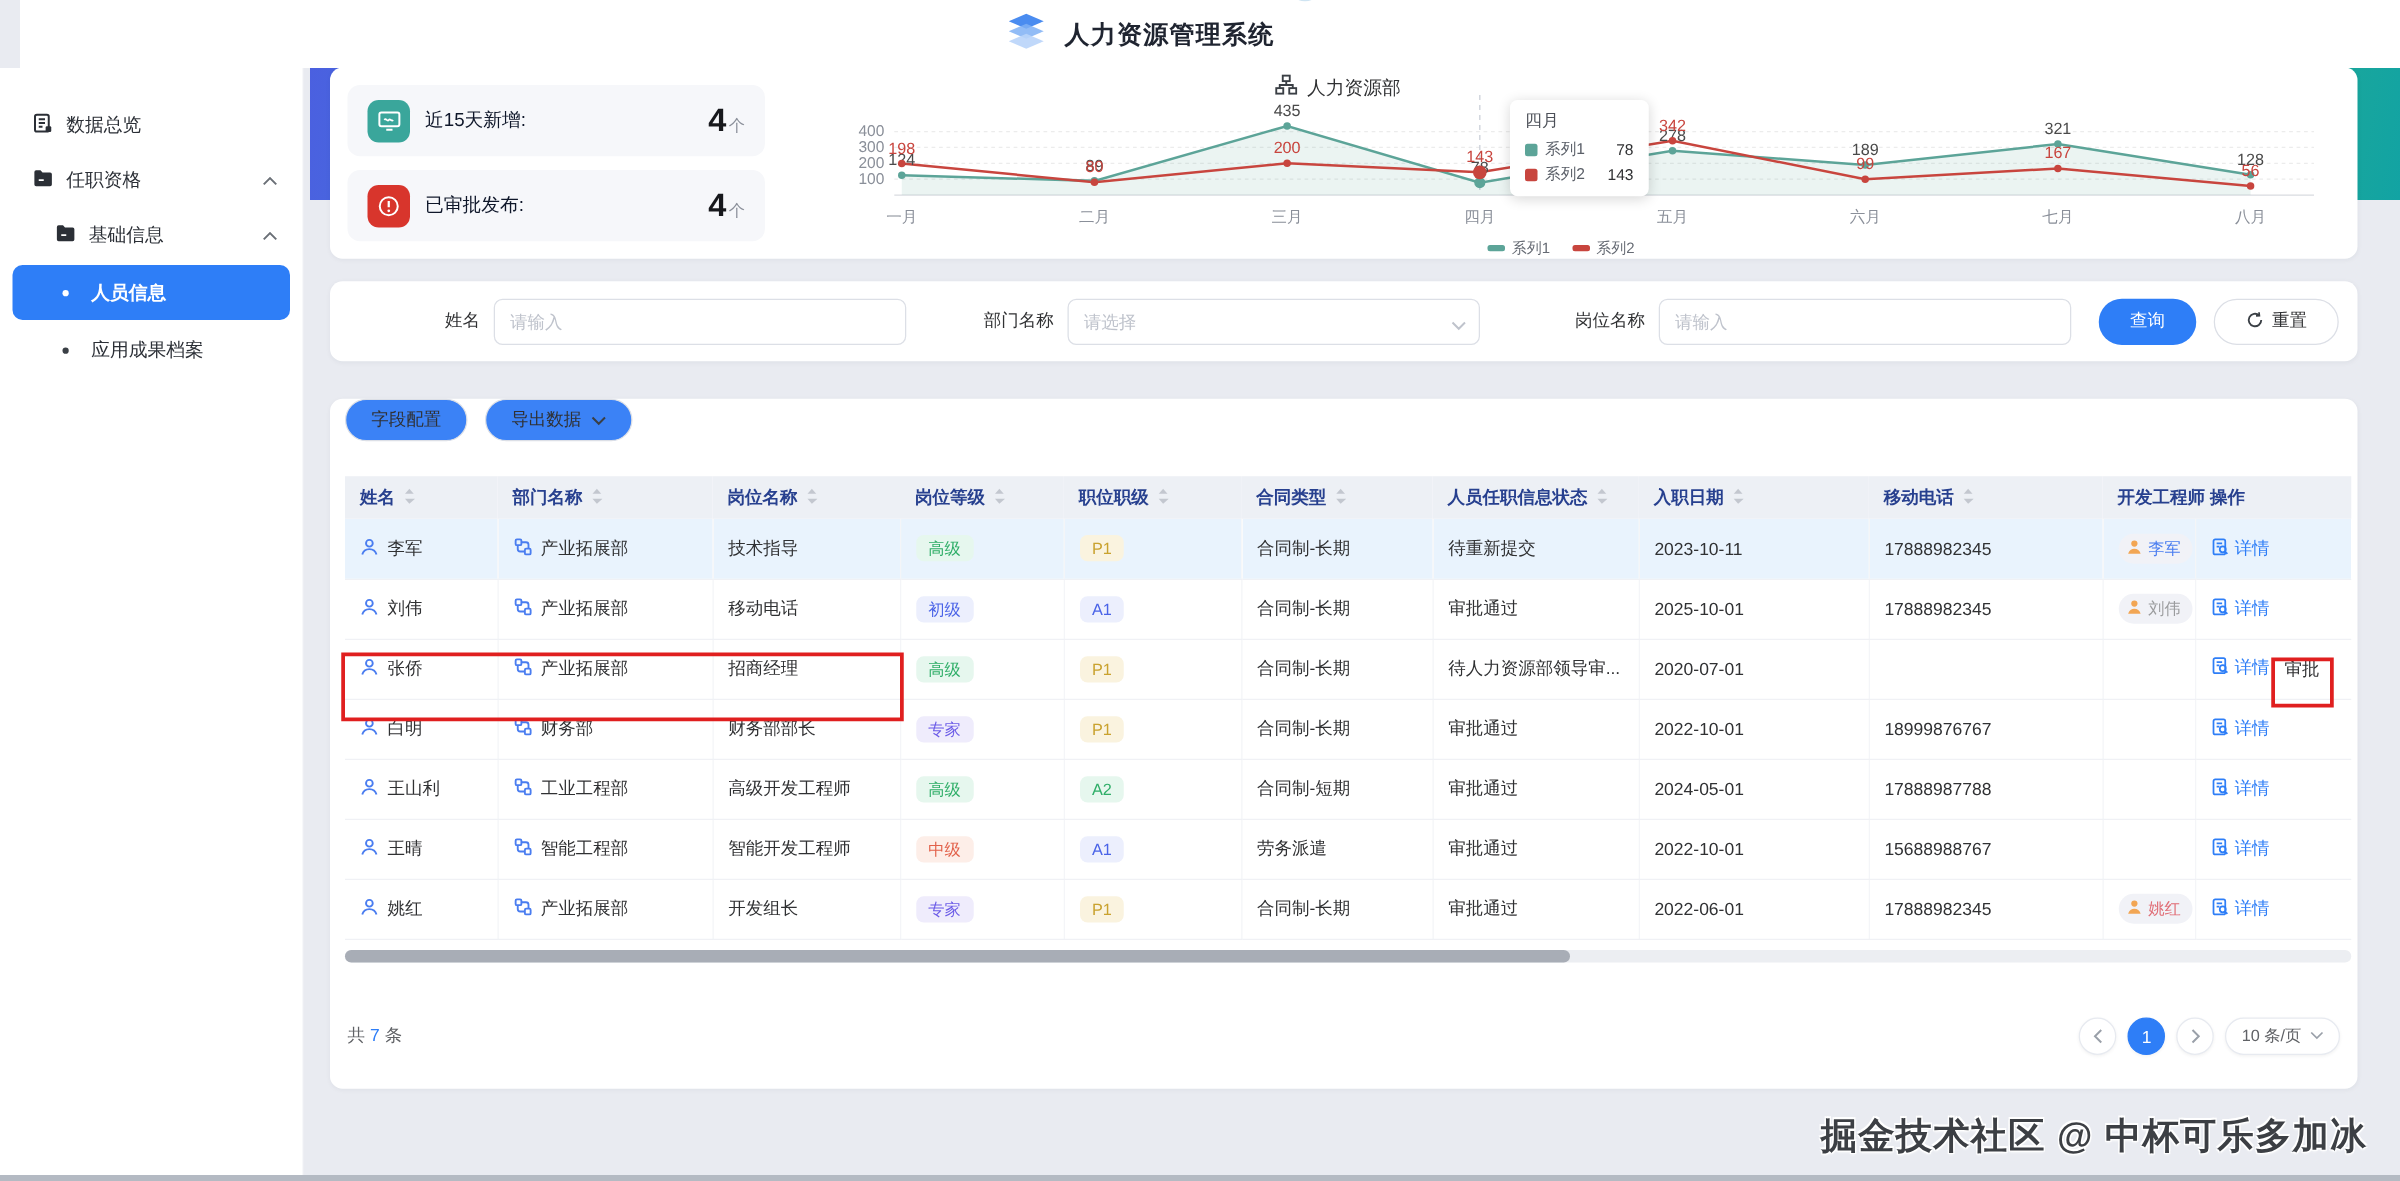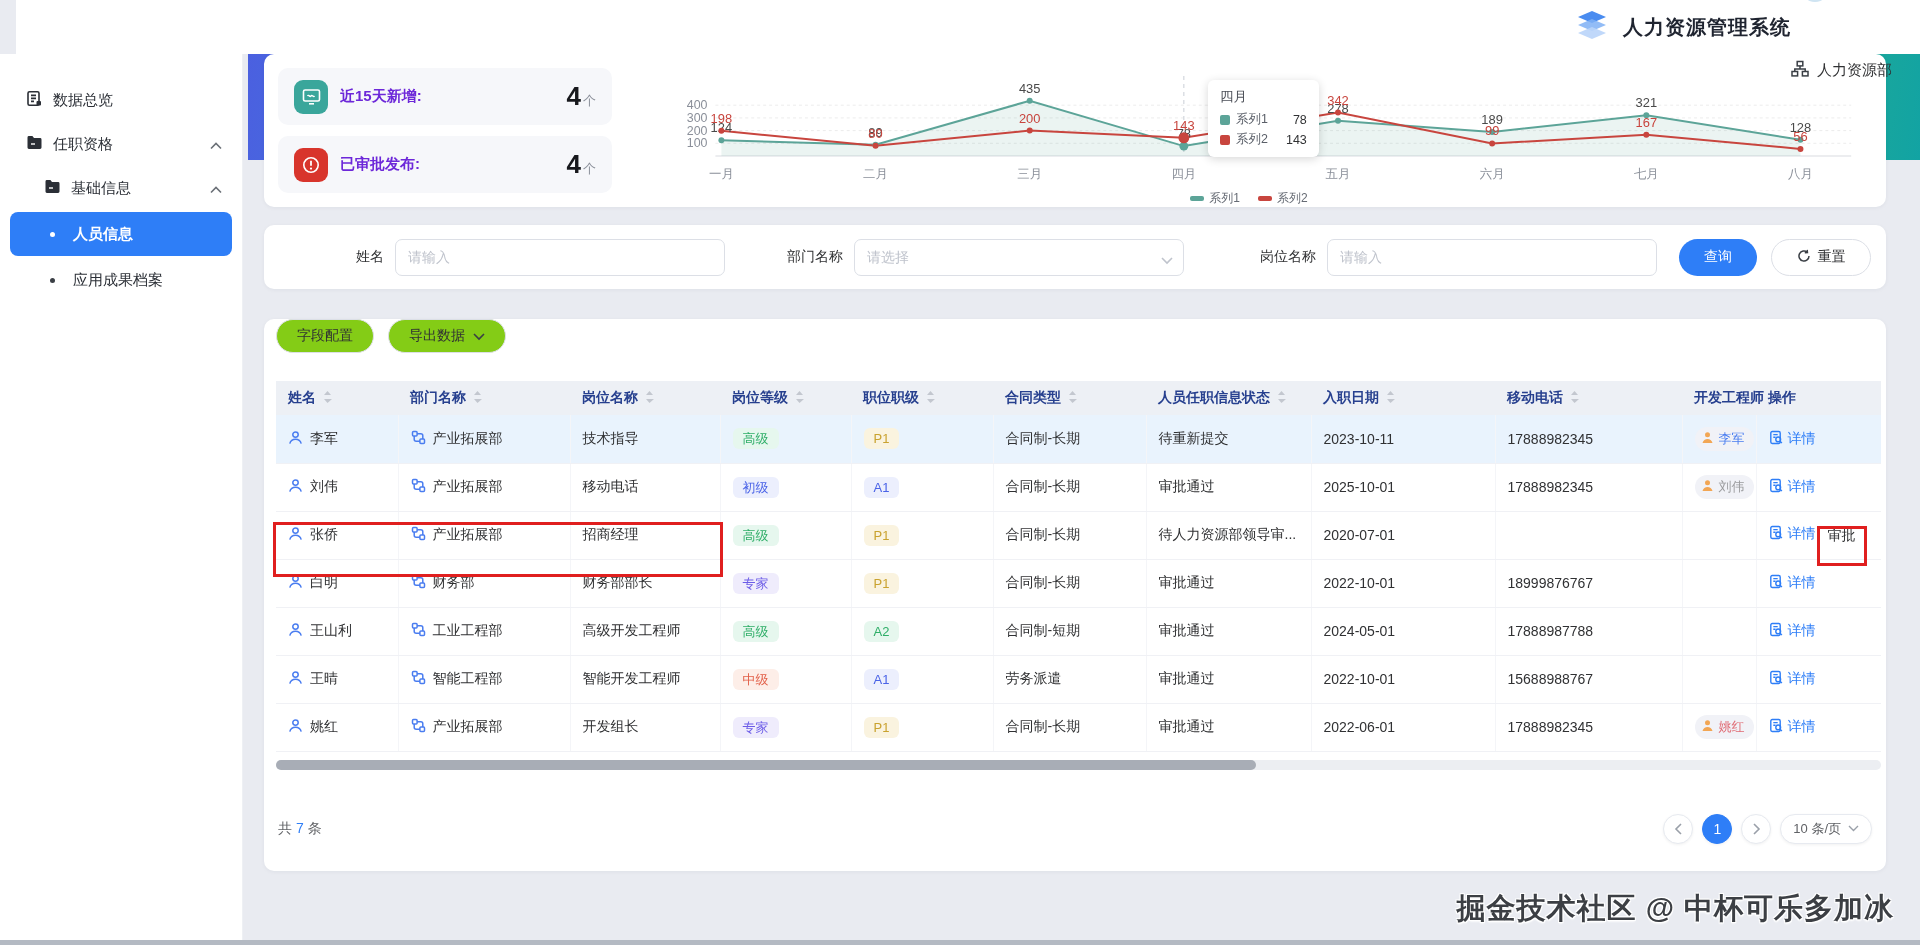--- a/index.html
+++ b/index.html
@@ -1,21 +1,21 @@
 <!DOCTYPE html>
 <html><head>
 <meta charset="utf-8">
 <style>
   * { margin:0; padding:0; box-sizing:border-box; }
   html,body { width:1920px; height:945px; overflow:hidden; background:#e9ebf1;
     font-family:"Liberation Sans","DejaVu Sans",sans-serif; font-size:14px; color:#303133; }
 
   
   .topbar { position:fixed; top:0; left:16px; right:0; height:54px; background:#fff; z-index:20;
-    display:flex; align-items:center; justify-content:flex-end; padding:0 28px 0 16px; }
+    display:flex; align-items:center; justify-content:center; padding:0 28px 0 16px; }
   .brand { display:flex; align-items:center; gap:14px; }
   .brand-title { font-size:20px; font-weight:bold; color:#1f2430; letter-spacing:1px; }
   .topbar-right { display:flex; align-items:center; gap:58px;flex-direction:column; }
   .tb-user, .tb-dept { display:flex; align-items:center; gap:8px; font-size:15px; color:#303133; cursor:pointer; }
   .avatar { width:28px; height:28px; border-radius:50%; background:#cfe4f2; display:flex; align-items:center; justify-content:center; }
 
   
   .sidebar { position:fixed; top:54px; left:0; bottom:0; width:242px; background:#fff; z-index:15;
     padding-top:24px; box-shadow:1px 0 0 #eef0f4; }
   .side-item { height:44px; display:flex; align-items:center; gap:10px; font-size:15px; color:#2b2f36; cursor:pointer; }
@@ -40,21 +40,21 @@
   .breadcrumb .sep { color:rgba(255,255,255,.55); }
   .breadcrumb .bc-item.last { color:#fff; }
 
   .card { background:#fff; border-radius:10px; box-shadow:0 1px 4px rgba(15,30,60,.05); position:relative; }
 
   
   .chart-card { margin:-106px 34px 0 16px; height:153px; z-index:3; display:flex; padding:14px 0 14px 14px; }
   .stats { width:334px; display:flex; flex-direction:column; gap:11px; }
   .stat { flex:1; background:#f6f7fa; border-radius:10px; display:flex; align-items:center; padding:0 16px; }
   .stat-icon { width:34px; height:34px; border-radius:9px; display:flex; align-items:center; justify-content:center; margin-right:12px; }
-  .stat-label { font-size:15px; font-weight:bold; color:#6d28d9; }
+  .stat-label { font-size:15px; font-weight:normal; color:#0f172a; }
   .stat-val { margin-left:auto; font-size:26px; font-weight:bold; color:#17181c; }
   .stat-unit { font-size:13px; color:#8a8f99; font-weight:normal; margin-left:2px; }
 
   .chart-wrap { position:relative; flex:1; height:125px; margin-top:-8px; }
   .chart-wrap svg { position:absolute; inset:0; width:100%; height:153px; overflow:visible; }
   .ytick, .xtick { font-size:12.5px; fill:#8a8f99; }
   .dlab1 { font-size:13px; fill:#4a4a4a; }
   .dlab2 { font-size:13px; fill:#c8453e; }
   .legend { position:absolute; left:0; right:0; bottom:-22px; display:flex; justify-content:center; gap:18px;
     font-size:12px; color:#666b74; }
@@ -78,21 +78,21 @@
   .g2 { margin-left:62px; } .g3 { margin-left:76px; }
   .btn-search { margin-left:22px; width:78px; height:37px; border:none; border-radius:19px; background:#2e7ef7;
     color:#fff; font-size:14px; cursor:pointer; font-family:inherit; }
   .btn-reset { margin-left:14px; width:100px; height:37px; border:1px solid #dcdfe6; border-radius:19px;
     background:#fff; color:#303133; font-size:14px; cursor:pointer; display:inline-flex; align-items:center;
     justify-content:center; gap:7px; font-family:inherit; }
 
   
   .table-card { margin:30px 34px 0 16px; height:552px; z-index:2; }
   .toolbar { display:flex; gap:14px; margin:14px 12px 28px; padding-top:0; }
-  .pill-btn { height:34px; padding:0 20px; border:1px solid #dcdfe6; border-radius:17px; background:#84cc16;
+  .pill-btn { height:34px; padding:0 20px; border:1px solid #dcdfe6; border-radius:17px; background:#3b82f6;
     font-size:14px; color:#303133; cursor:pointer; display:inline-flex; align-items:center; gap:8px; font-family:inherit; }
   table { border-collapse:collapse; table-layout:fixed; width:1605px; margin:0 12px; }
   th { background:#edf0f5; height:34px; text-align:left; padding:0 0 0 12px; font-size:14px; color:#27408f;
     font-weight:bold; white-space:nowrap; cursor:pointer; }
   th .sort { margin-left:7px; vertical-align:-2px; }
   td { height:48px; padding:0 6px 0 12px; font-size:14px; color:#303133; border-bottom:1px solid #f0f1f5;
     border-right:1px solid #f4f5f8; white-space:nowrap; overflow:hidden; }
   td:last-child { border-right:none; }
   tr.hl td { background:#e9f3fd; }
   .cell-flex { display:flex; align-items:center; gap:7px; }

